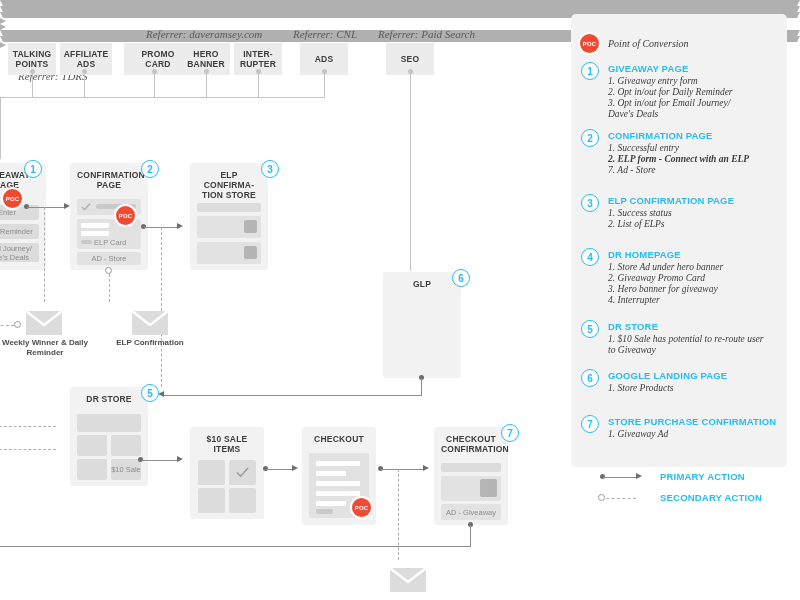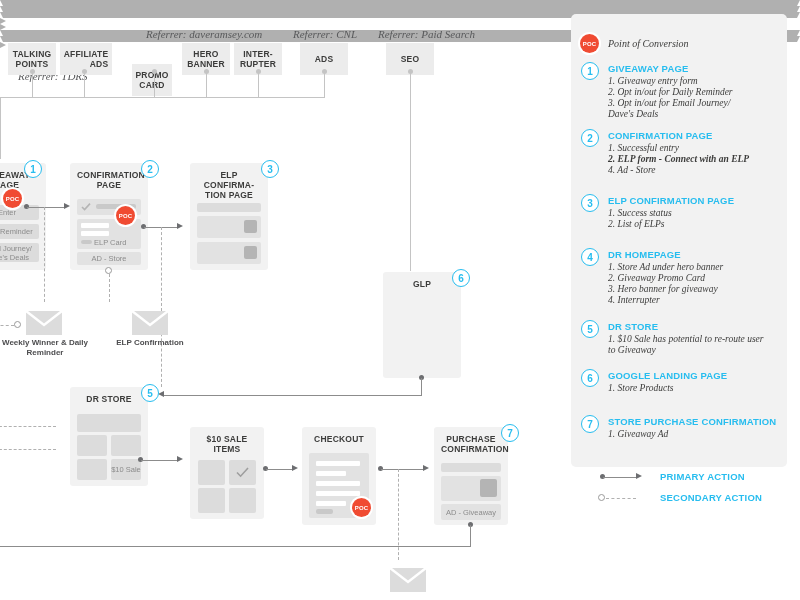--- a/index.html
+++ b/index.html
@@ -142,24 +142,24 @@
 <div id="stage">
 
   <div class="abs referrer-label" style="left:18px;  top:28px;margin-top:42px;">Referrer: TDRS</div>
   <div class="abs referrer-label" style="left:146px; top:28px;">Referrer: daveramsey.com</div>
   <div class="abs referrer-label" style="left:293px; top:28px;">Referrer: CNL</div>
   <div class="abs referrer-label" style="left:378px; top:28px;">Referrer: Paid Search</div>
 
   <div class="abs src-box" style="left:8px;   top:43px; width:48px; height:28px;">
       <span>TALKING POINTS</span>
     </div>
-  <div class="abs src-box" style="left:60px;  top:43px; width:52px; height:28px;text-align:right;">
+  <div class="abs src-box" style="left:60px;  top:43px; width:52px; height:28px;">
       <span>AFFILIATE ADS</span>
     </div>
-  <div class="abs src-box" style="left:132px; top:43px; width:40px; height:28px;margin-top:21px;">
+  <div class="abs src-box" style="left:124px; top:43px; width:68px; height:28px;">
       <span>PROMO CARD</span>
     </div>
   <div class="abs src-box" style="left:182px; top:43px; width:48px; height:28px;">
       <span>HERO BANNER</span>
     </div>
   <div class="abs src-box" style="left:234px; top:43px; width:48px; height:28px;">
       <span>INTER-RUPTER</span>
     </div>
   <div class="abs src-box" style="left:300px; top:43px; width:48px; height:28px;">
       <span>ADS</span>
@@ -240,21 +240,21 @@
   <div class="ln-h" style="left:144px; top:226.5px; width:33px;"></div>
   <div class="arr-r" style="left:177px; top:223px;"></div>
 
   <div class="odot" style="left:105px; top:267px;"></div>
   <div class="dash-v" style="left:109px; top:274px; height:28px;"></div>
   <div class="arr-d-lt" style="left:105.5px; top:300px;"></div>
 
   <div class="dash-v" style="left:161px; top:227px; height:160px;"></div>
 
   <div class="abs card" style="left:190px; top:163px; width:78px; height:107px;">
-    <div class="card-title">ELP CONFIRMA-TION PAGE</div>
+    <div class="card-title">ELP CONFIRMA-TION STORE</div>
     <div class="bar" style="position:absolute; left:7px; top:40px; width:64px; height:9px;"></div>
     <div class="panel" style="position:absolute; left:7px; top:53px; width:64px; height:22px;">
       <div class="tile-dk" style="position:absolute; right:4px; top:4px; width:13px; height:13px;"></div>
     </div>
     <div class="panel" style="position:absolute; left:7px; top:79px; width:64px; height:22px;">
       <div class="tile-dk" style="position:absolute; right:4px; top:4px; width:13px; height:13px;"></div>
     </div>
   </div>
   <div class="step abs" style="left:261px; top:160px;">3</div>
 
@@ -348,21 +348,21 @@
     </div>
 
   <div class="dot" style="left:378px; top:466px;"></div>
   <div class="ln-h" style="left:381px; top:468.5px; width:42px;"></div>
   <div class="arr-r" style="left:423px; top:465px;"></div>
 
   <div class="dash-v" style="left:398px; top:469px; height:91px;"></div>
   <div class="arr-d-lt" style="left:394.5px; top:558px;"></div>
 
   <div class="abs card" style="left:434px; top:427px; width:74px; height:98px;">
-    <div class="card-title">PURCHASE CONFIRMATION</div>
+    <div class="card-title">CHECKOUT CONFIRMATION</div>
     <div class="bar" style="position:absolute; left:7px; top:36px; width:60px; height:9px;"></div>
     <div class="panel" style="position:absolute; left:7px; top:49px; width:60px; height:25px;">
       <div class="tile-dk" style="position:absolute; right:4px; top:3px; width:17px; height:18px;"></div>
     </div>
     <div class="panel" style="position:absolute; left:7px; top:77px; width:60px; height:16px; display:flex; align-items:center; justify-content:center;">
       <span class="inner-label">AD - Giveaway</span>
     </div>
   </div>
   <div class="step abs" style="left:501px; top:424px;">7</div>
 
@@ -381,21 +381,21 @@
   <div class="abs lg-head" style="left:608px; top:63px;">GIVEAWAY PAGE</div>
   <div class="abs lg-sub" style="left:608px; top:76px;">1. Giveaway entry form</div>
   <div class="abs lg-sub" style="left:608px; top:87px;">2. Opt in/out for Daily Reminder</div>
   <div class="abs lg-sub" style="left:608px; top:98px;">3. Opt in/out for Email Journey/</div>
   <div class="abs lg-sub" style="left:608px; top:109px;">Dave's Deals</div>
 
   <div class="step abs" style="left:581px; top:129px;">2</div>
   <div class="abs lg-head" style="left:608px; top:130px;">CONFIRMATION PAGE</div>
   <div class="abs lg-sub" style="left:608px; top:143px;">1. Successful entry</div>
   <div class="abs lg-sub" style="left:608px; top:154px;font-weight:bold;">2. ELP form - Connect with an ELP</div>
-  <div class="abs lg-sub" style="left:608px; top:165px;">4. Ad - Store</div>
+  <div class="abs lg-sub" style="left:608px; top:165px;">7. Ad - Store</div>
 
   <div class="step abs" style="left:581px; top:194px;">3</div>
   <div class="abs lg-head" style="left:608px; top:195px;">ELP CONFIRMATION PAGE</div>
   <div class="abs lg-sub" style="left:608px; top:208px;">1. Success status</div>
   <div class="abs lg-sub" style="left:608px; top:219px;">2. List of ELPs</div>
 
   <div class="step abs" style="left:581px; top:248px;">4</div>
   <div class="abs lg-head" style="left:608px; top:249px;">DR HOMEPAGE</div>
   <div class="abs lg-sub" style="left:608px; top:262px;">1. Store Ad under hero banner</div>
   <div class="abs lg-sub" style="left:608px; top:273px;">2. Giveaway Promo Card</div>

